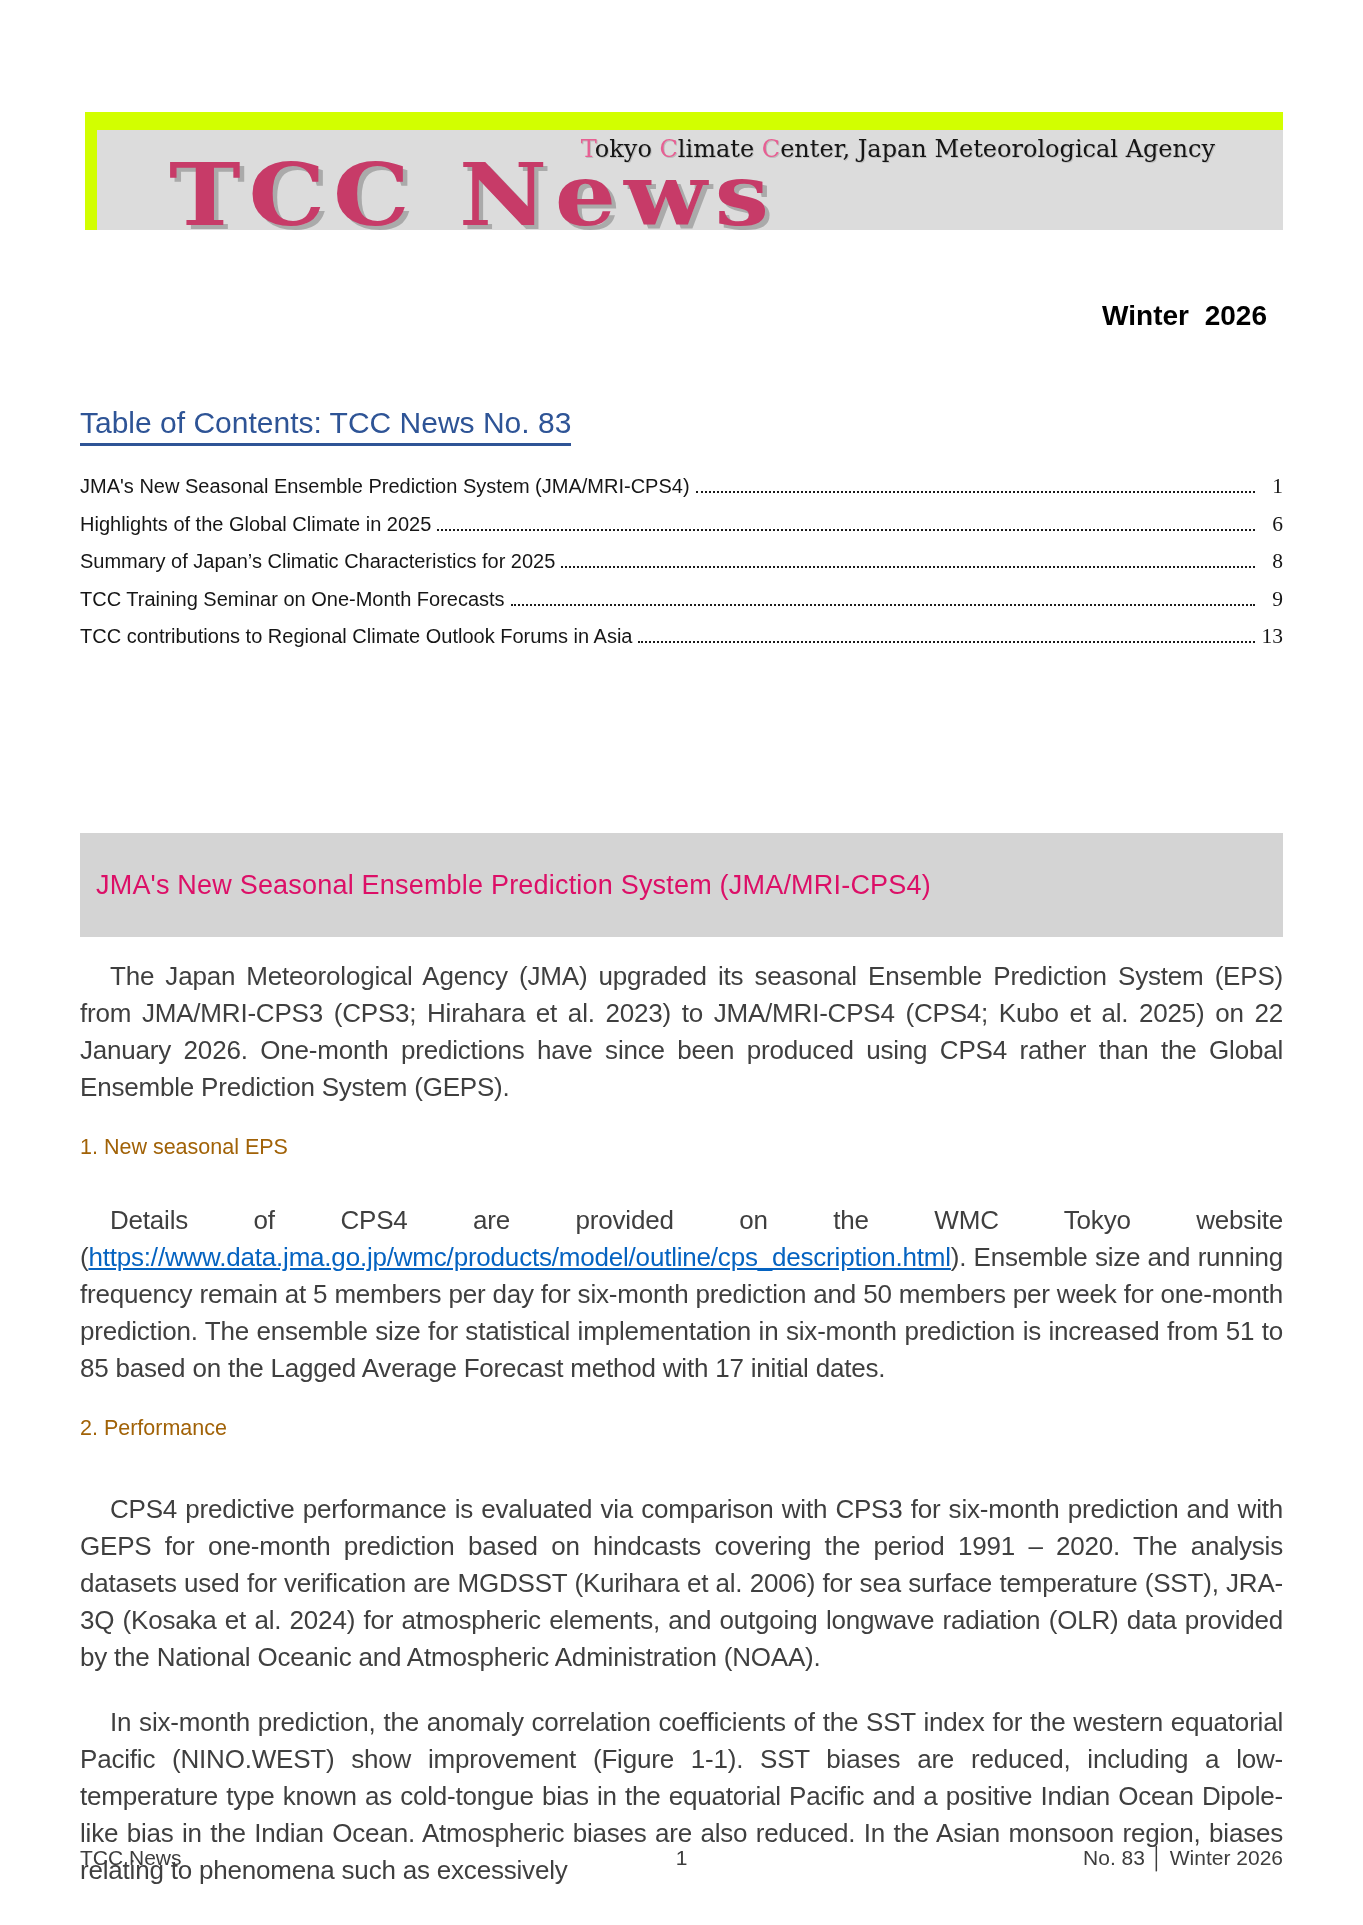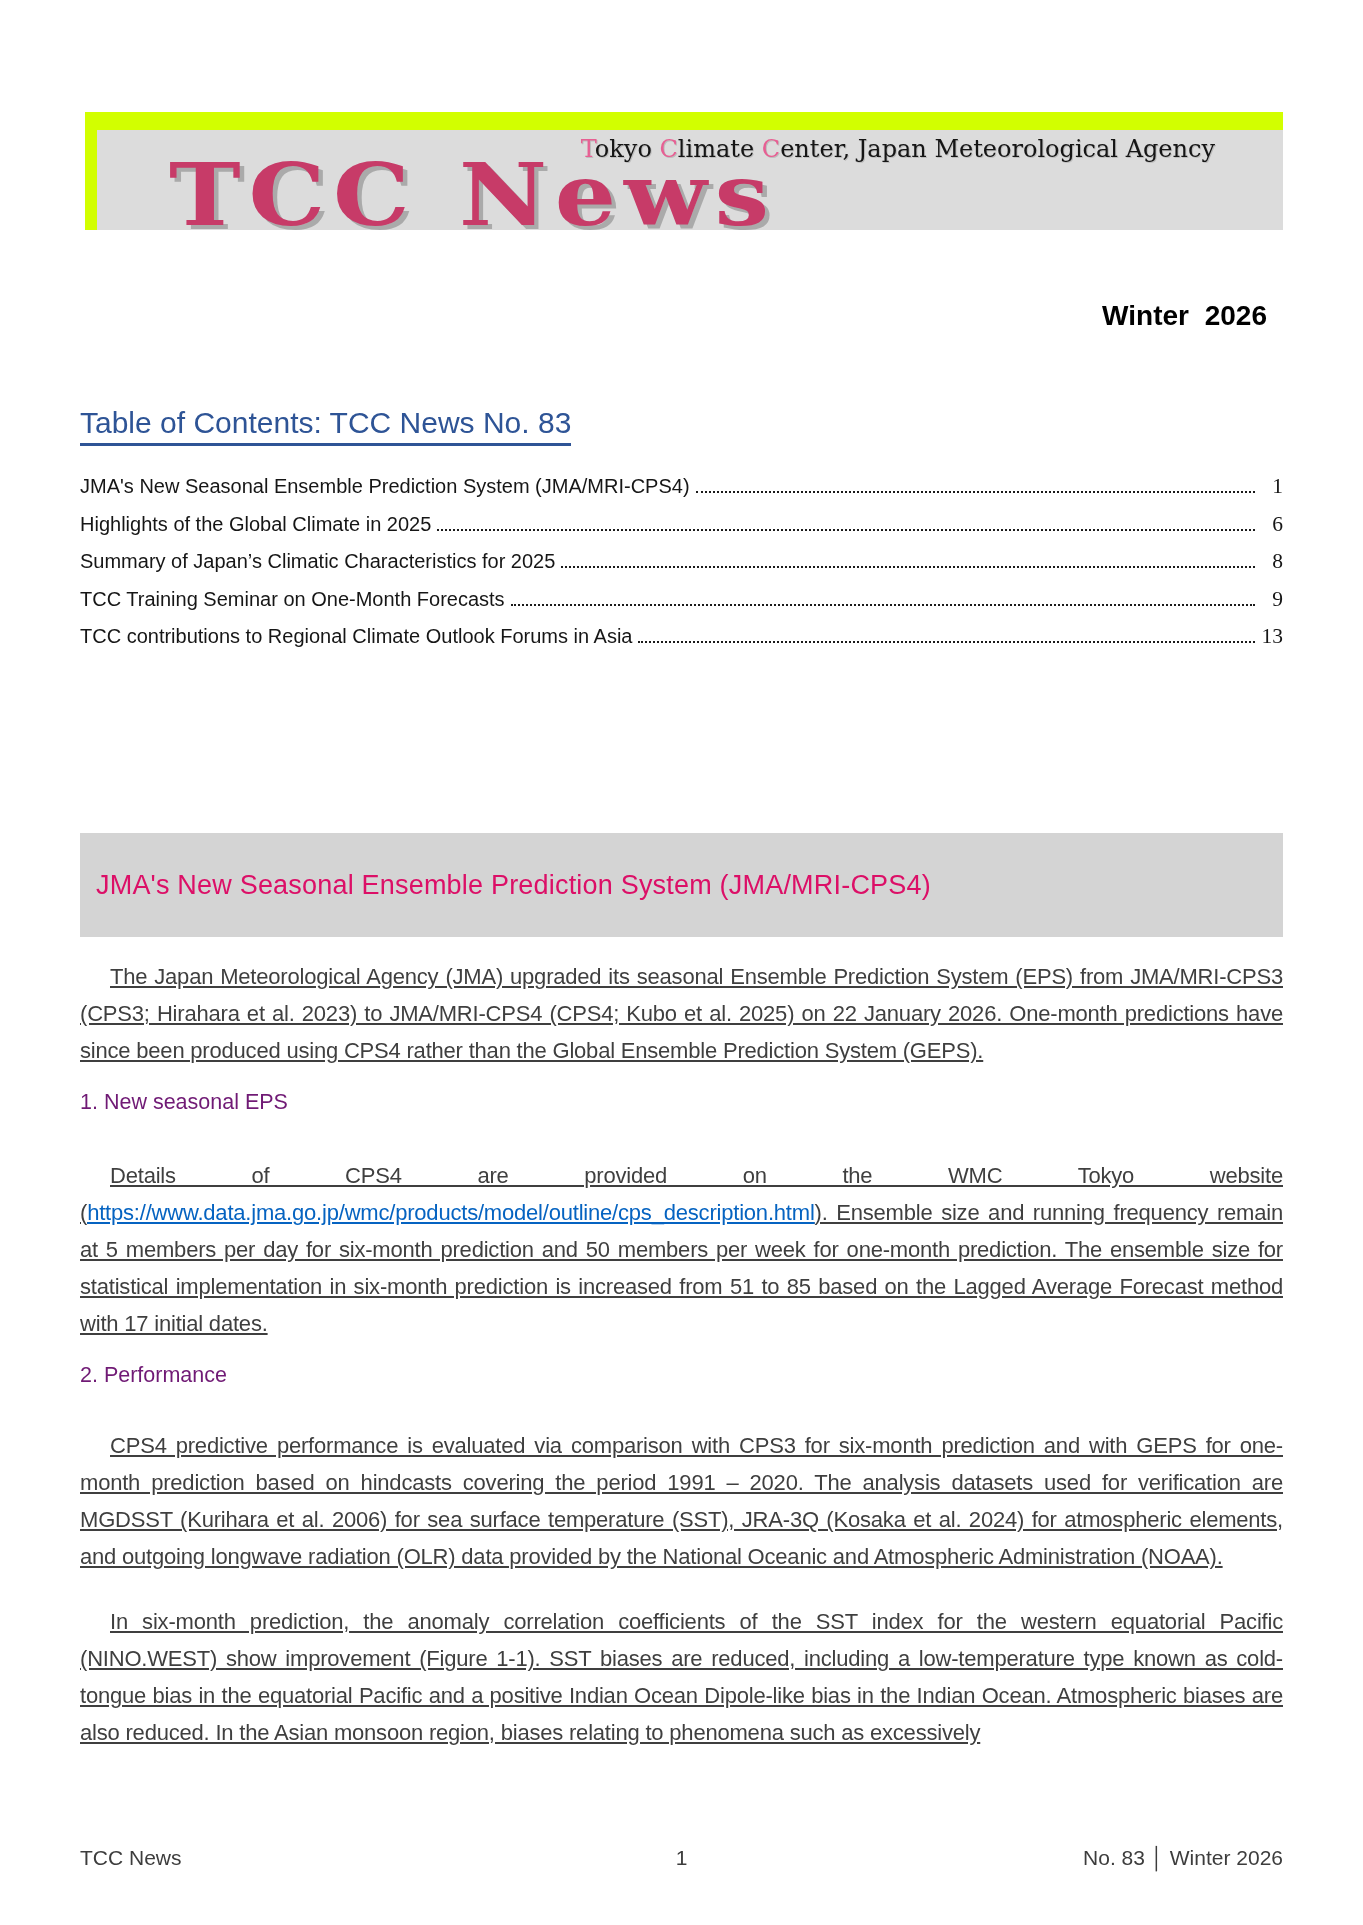--- a/index.html
+++ b/index.html
@@ -71,29 +71,28 @@
     position:absolute;top:833px;left:80px;width:1203px;height:104px;
     background:#d4d4d4;display:flex;align-items:center;padding-left:16px;
   }
   .section-box .section-title{
     font-size:27px;color:var(--heading_magenta);letter-spacing:0.2px;
   }
   
   .article{position:absolute;top:958px;left:80px;width:1203px;}
   .article p{
     margin:0;text-align:justify;text-indent:30px;
-    font-size:22px;line-height:37px;color:var(--body_text);
+    font-size:26px;line-height:37px;color:var(--body_text);
     letter-spacing:-0.2px;
-    text-decoration:underline;
   }
   .article .subhead{
-    margin:18px 0 0;font-size:21.5px;font-weight:500;color:#701a75;line-height:30px;
+    margin:26px 0 0;font-size:21.5px;font-weight:500;color:#a16207;line-height:30px;
   }
   .article .p2{margin-top:40px;}
-  .article .p3{margin-top:37px;}
+  .article .p3{margin-top:48px;}
   .article .p4{margin-top:28px;}
   .doc-link{
     color:var(--link_blue);text-decoration:underline;
     overflow-wrap:anywhere;cursor:pointer;
   }
   
   .footer{
     position:absolute;top:1846px;left:80px;right:80px;height:30px;
     font-size:21px;color:#3d3d3d;
   }

